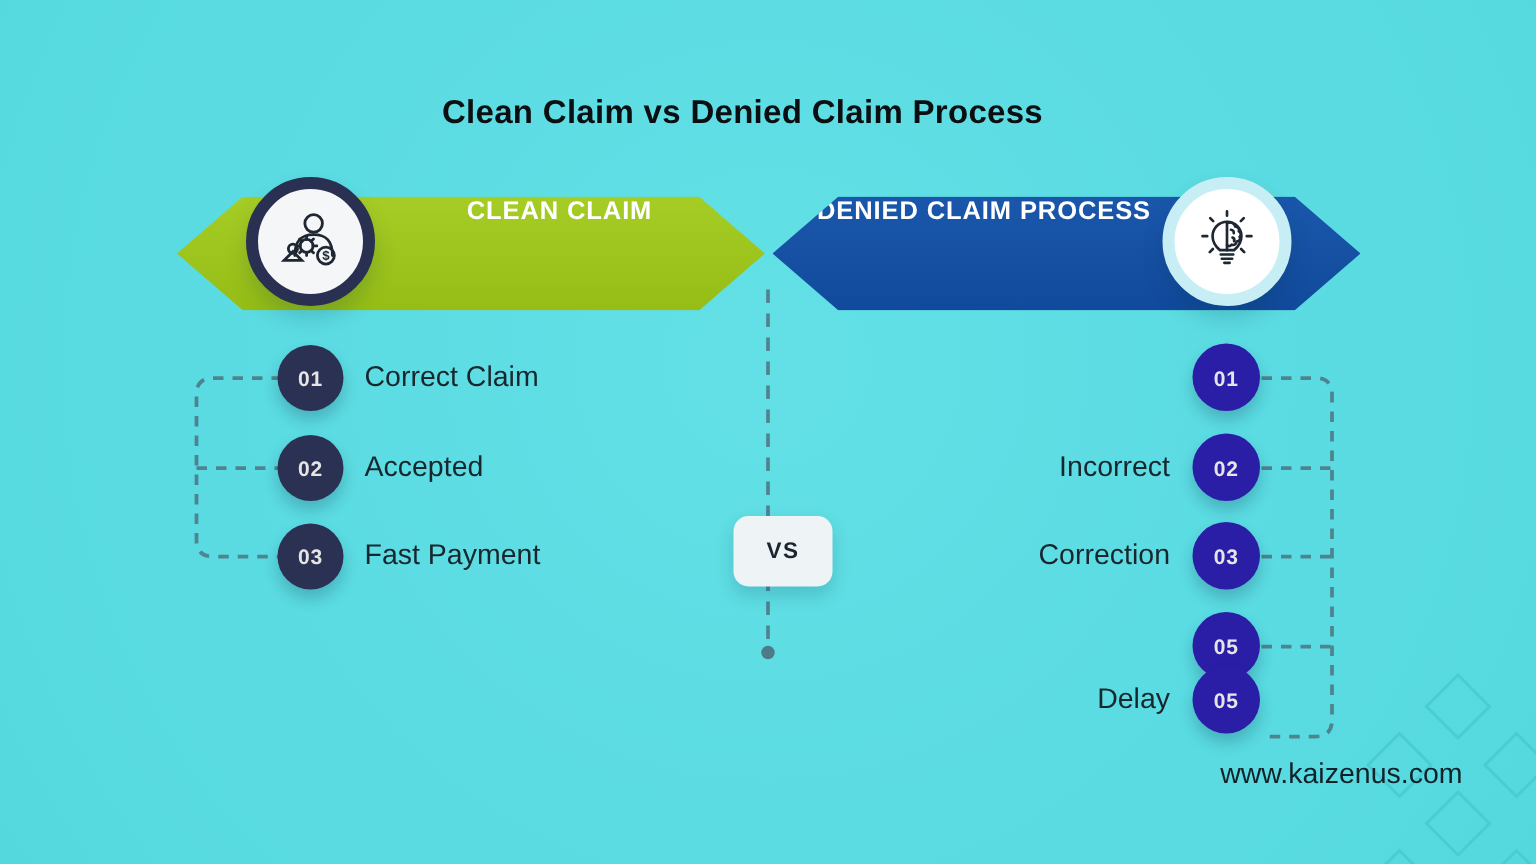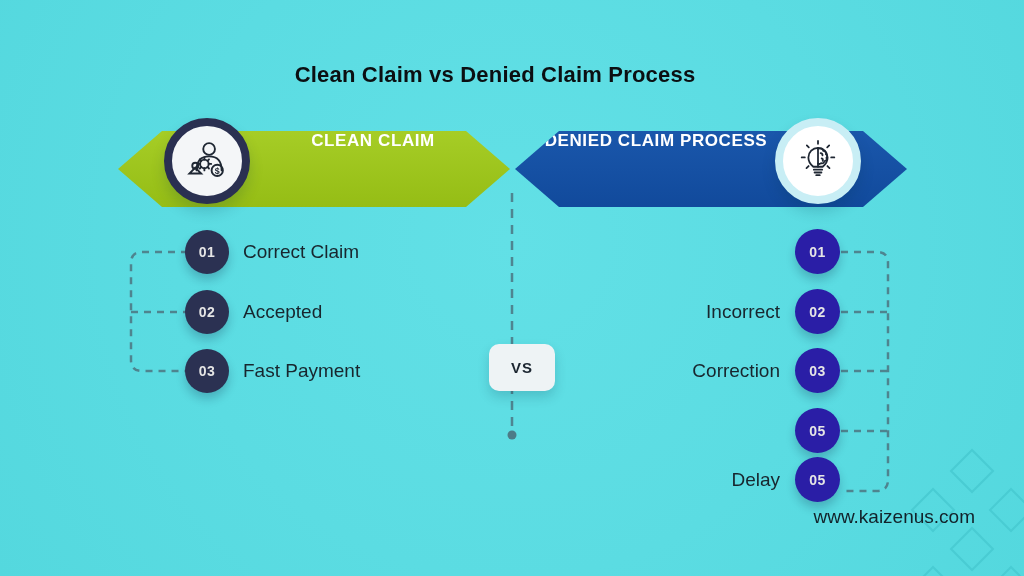--- a/index.html
+++ b/index.html
@@ -144,20 +144,20 @@
   <span class="step-label">Incorrect</span>
   <span class="num-badge num-indigo">02</span>
 </div>
 <div class="step-row denied-row" style="top:348px">
   <span class="step-label">Correction</span>
   <span class="num-badge num-indigo">03</span>
 </div>
 <div class="step-row denied-row" style="top:408px">
   <span class="num-badge num-indigo">05</span>
 </div>
-<div class="step-row denied-row" style="top:457px">
+<div class="step-row denied-row" style="top:444px">
   <span class="step-label">Delay</span>
   <span class="num-badge num-indigo">05</span>
 </div>
 
 <div class="vs-badge">VS</div>
 
 <div class="footer">www.kaizenus.com</div>
 
 </body></html>

